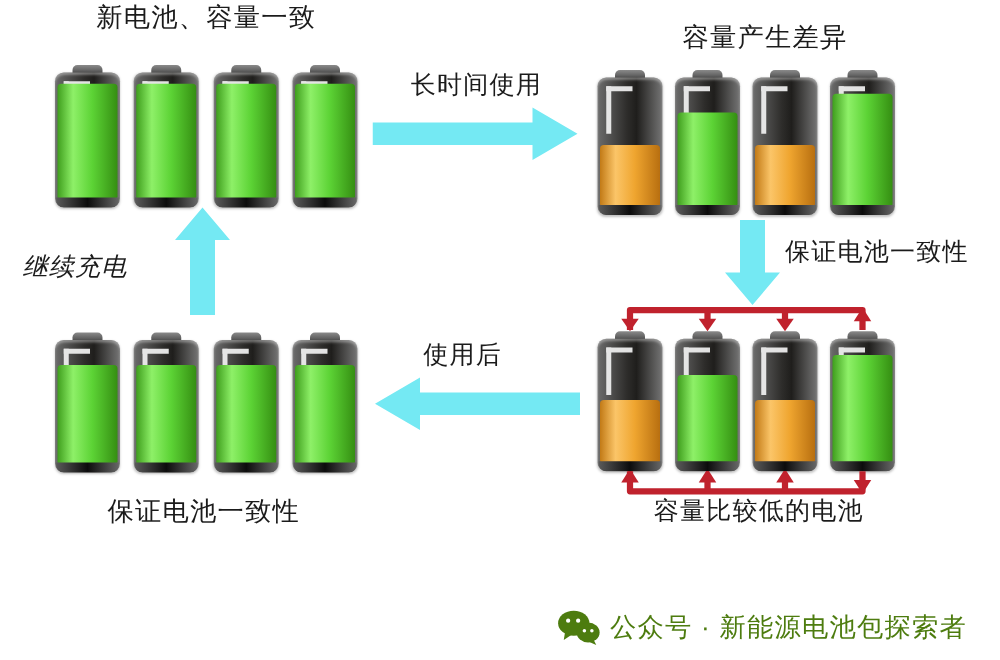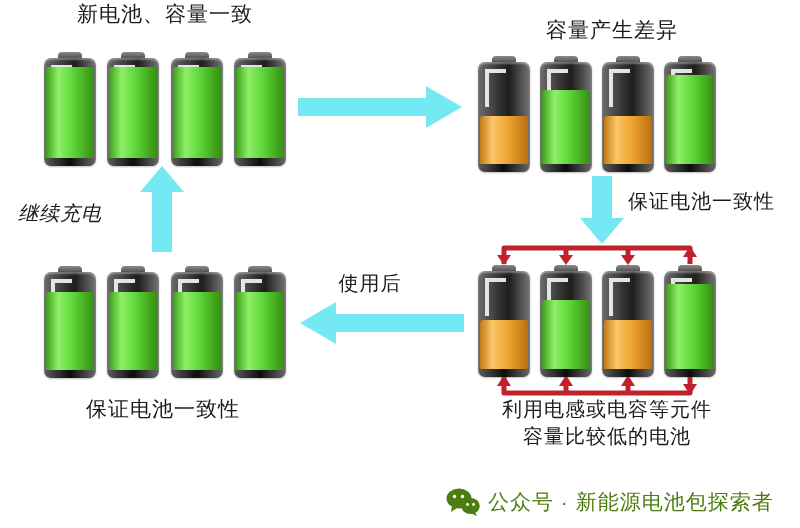--- a/index.html
+++ b/index.html
@@ -171,20 +171,21 @@
       <div class="battery">
         <div class="nub"></div>
         <div class="shell">
           <div class="bracket" style="height:16px"></div>
           <div class="fill green" style="height:74.8%"></div>
           <div class="rim"></div>
         </div>
       </div>
     </div>
 
+  <div class="lbl center" style="left:300px;top:54px;width:162px;">长时间使用</div>
   <svg class="abs" style="left:298px;top:84px;" width="166" height="46">
     <polygon class="js-cyan" points="0,14 128,14 128,2 164,23 128,44 128,32 0,32" fill="#74e9f3"></polygon>
   </svg>
 
   <div class="lbl" style="left:628px;top:188px;width:170px;">保证电池一致性</div>
   <svg class="abs" style="left:578px;top:176px;" width="48" height="70">
     <polygon class="js-cyan" points="14,0 34,0 34,42 46,42 24,68 2,42 14,42" fill="#74e9f3"></polygon>
   </svg>
 
   <div class="lbl center" style="left:290px;top:270px;width:160px;">使用后</div>
@@ -208,21 +209,20 @@
   <svg class="abs" style="left:492px;top:375px;" width="212" height="23">
     <path class="js-red-stroke" d="M12 2 L12 18 L198 18 L198 2" fill="none" stroke-width="5" stroke-linejoin="round" stroke="#c0222d"></path>
     <path class="js-red-stroke" d="M74 18 V10 M136 18 V10" fill="none" stroke-width="5" stroke="#c0222d"></path>
     <polygon class="js-red-fill" points="5,11 19,11 12,0" fill="#c0222d"></polygon>
     <polygon class="js-red-fill" points="67,11 81,11 74,0" fill="#c0222d"></polygon>
     <polygon class="js-red-fill" points="129,11 143,11 136,0" fill="#c0222d"></polygon>
     <polygon class="js-red-fill" points="191,9 205,9 198,20" fill="#c0222d"></polygon>
   </svg>
 
   <div class="note">
-    <div>利用电感或电容等元件</div>
     <div>容量比较低的电池</div>
   </div>
 
   <div class="ttl" style="left:38px;top:395px;width:250px;">保证电池一致性</div>
 
   <div class="watermark" style="color: #4d7c0f;">
     <svg width="34" height="28" viewBox="0 0 34 28">
       <ellipse cx="13" cy="10.5" rx="12.5" ry="10" fill="currentColor"></ellipse>
       <path d="M6 18 L5 24 L11 20 Z" fill="currentColor"></path>
       <circle cx="8.5" cy="8.5" r="1.7" fill="#ffffff"></circle>

